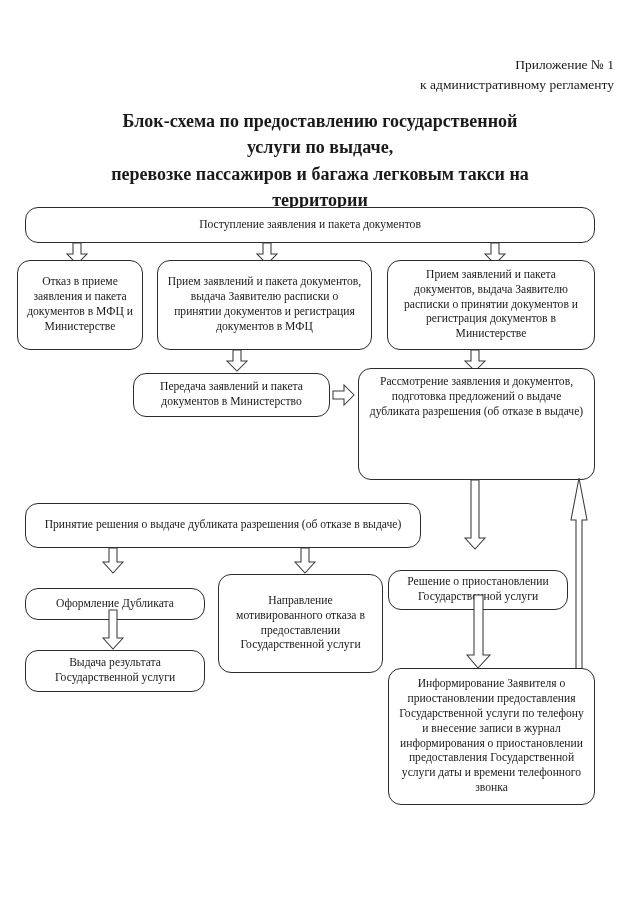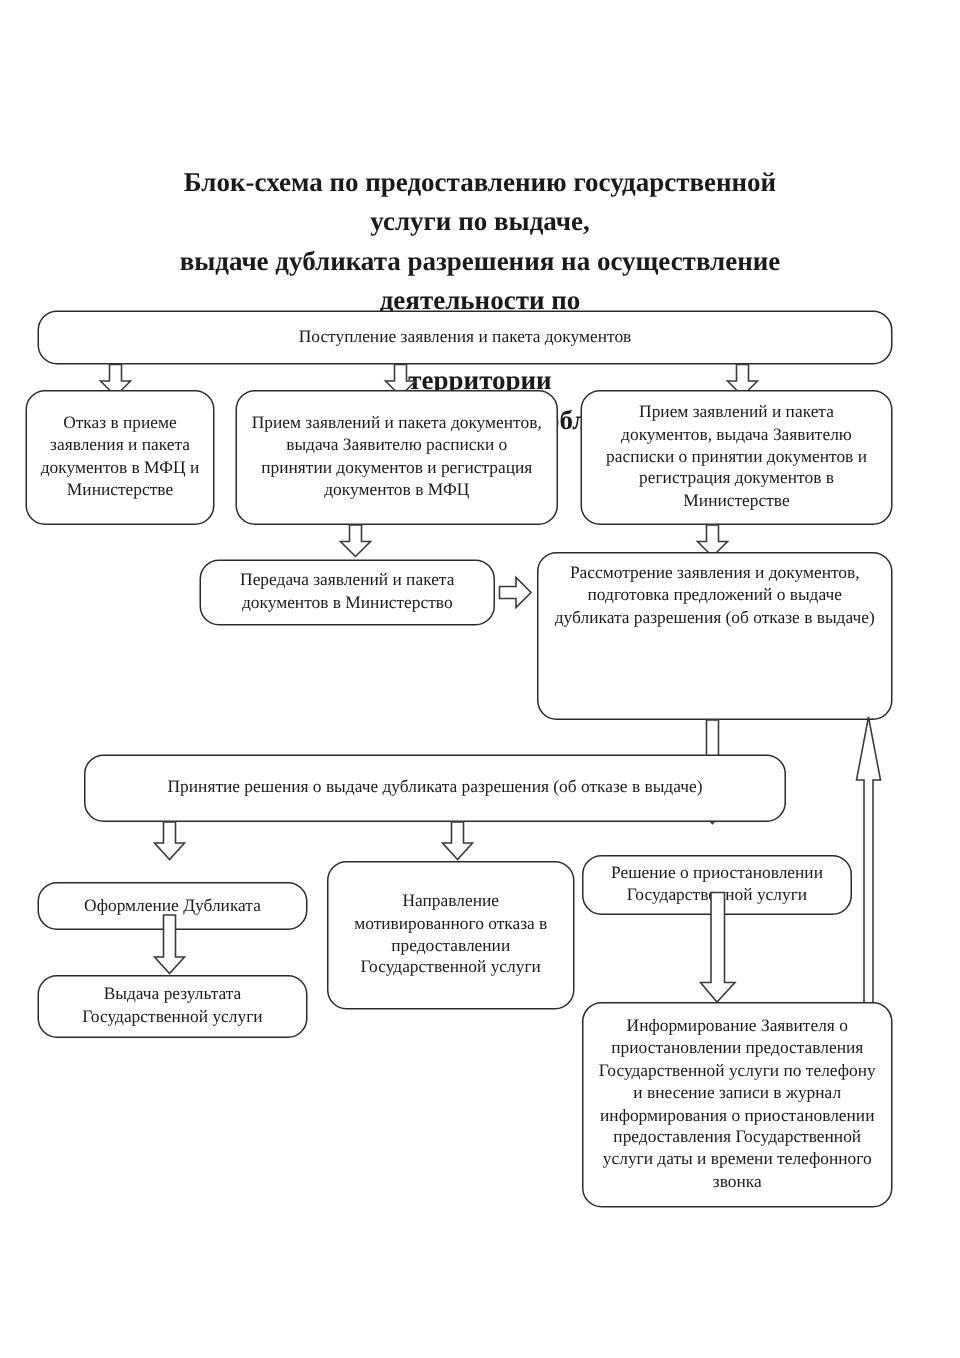--- a/index.html
+++ b/index.html
@@ -43,24 +43,27 @@
   
   .arrow{position:absolute;}
   .arrow svg{display:block;overflow:visible;}
   .apoly{fill:#ffffff;stroke:#3a3a3a;stroke-width:1.05;}
 </style>
 </head>
 <body>
 
 <div class="page">
 
+  <div class="hdr">
+    <div>Приложение № 1</div>
+    <div>к административному регламенту</div>
+  </div>
 
   <div class="title">
     <div>Блок-схема по предоставлению государственной услуги по выдаче,</div>
-    <div>выдаче дубликата разрешения на осуществление деятельности по</div>
     <div>перевозке пассажиров и багажа легковым такси на территории</div>
     <div>Калининградской области</div>
   </div>
 
   <div class="box" style="left:25px;top:207px;width:570px;height:36px;">
     <span>Поступление заявления и пакета документов</span>
   </div>
 
   <div class="arrow" style="left:65px;top:243px;">
     <svg width="24" height="22" viewBox="0 0 24 22">
@@ -120,21 +123,21 @@
       <polygon class="apoly" points="8,0 16,0 16,58 22,58 12,69 2,58 8,58"></polygon>
     </svg>
   </div>
 
   <div class="arrow" style="left:568px;top:478px;">
     <svg width="22" height="192" viewBox="0 0 22 192">
       <polygon class="apoly" points="11,0 19,42 14,42 14,191 8,191 8,42 3,42"></polygon>
     </svg>
   </div>
 
-  <div class="box" style="left:25px;top:503px;width:468px;height:45px;margin-left:31px;">
+  <div class="box" style="left:25px;top:503px;width:396px;height:45px;">
     <span>Принятие решения о выдаче дубликата разрешения (об отказе в выдаче)</span>
   </div>
 
   <div class="arrow" style="left:101px;top:548px;">
     <svg width="24" height="26" viewBox="0 0 24 26">
       <polygon class="apoly" points="8,0 16,0 16,14 22,14 12,25 2,14 8,14"></polygon>
     </svg>
   </div>
   <div class="arrow" style="left:293px;top:548px;">
     <svg width="24" height="26" viewBox="0 0 24 26">

